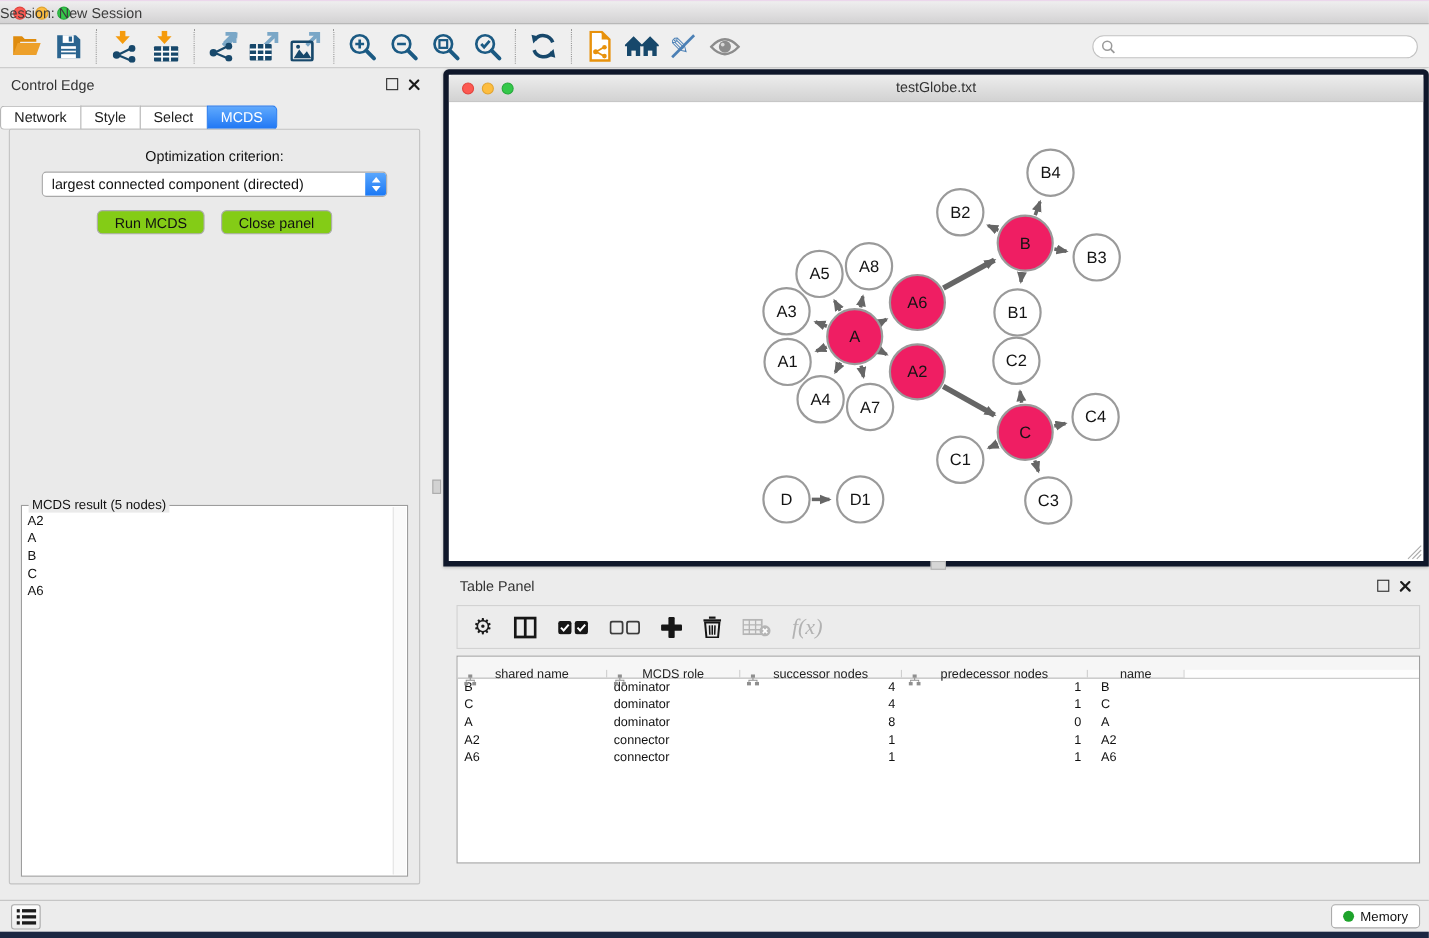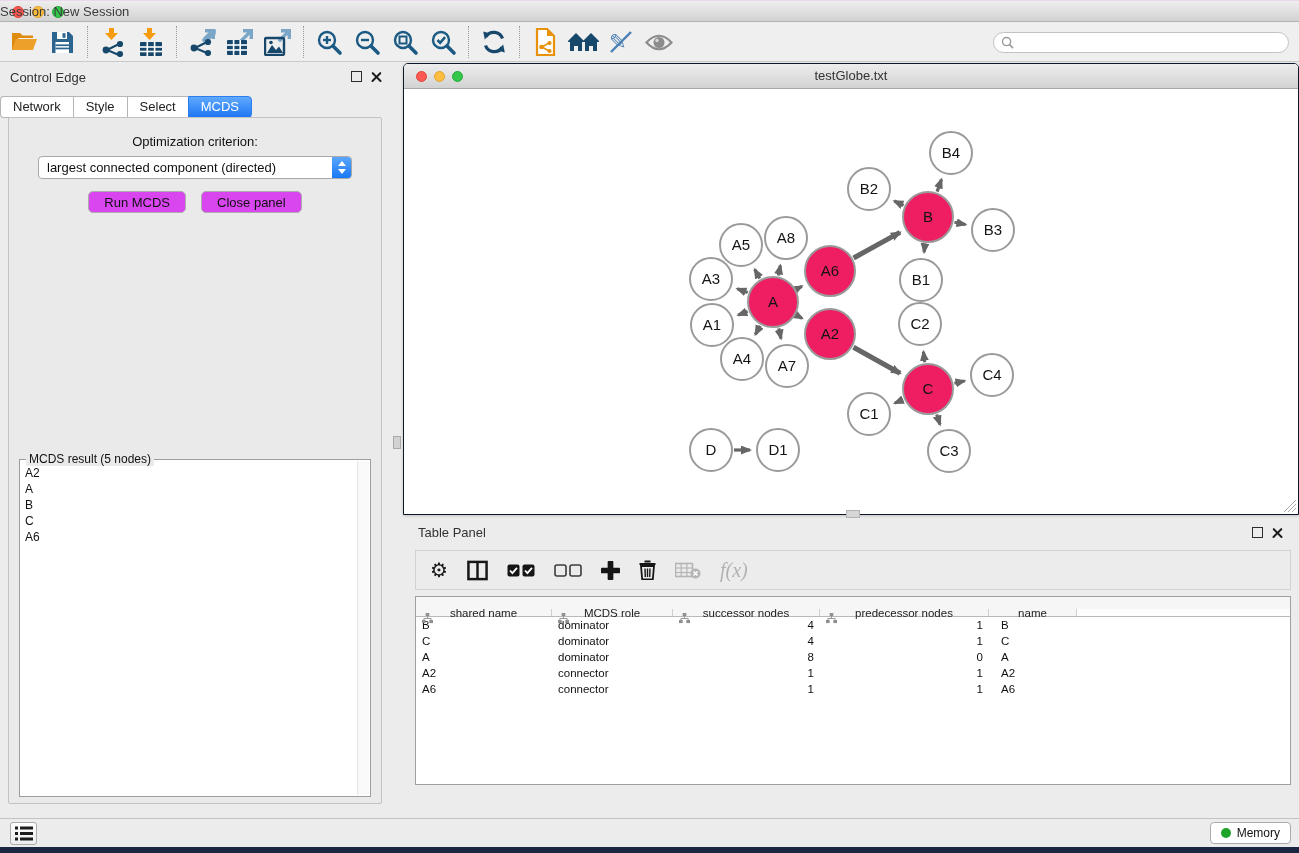--- a/index.html
+++ b/index.html
@@ -43,30 +43,30 @@
 
   .cp-box { position:absolute; left:8px; right:8px; top:55px; bottom:14px; border:1px solid #c2c2c2; background:#eaeaea; border-radius:2px; }
   .opt-label { position:absolute; top:16px; left:0; right:0; text-align:center; font-size:13px; color:#111; }
   .dropdown { position:absolute; top:38px; left:50%; transform:translateX(-50%); width:314px; height:23px;
     background:#fff; border:1px solid #a9a9a9; border-radius:4px; display:flex; overflow:hidden; }
   .dd-text { flex:1; font-size:13px; color:#111; padding-left:8px; line-height:21px; white-space:nowrap; }
   .dd-stepper { width:19px; background:linear-gradient(#5aa7fd,#1a78f5); display:flex; flex-direction:column; align-items:center; justify-content:center; gap:3px; }
   .dd-up   { width:0; height:0; border-left:4px solid transparent; border-right:4px solid transparent; border-bottom:5px solid #fff; }
   .dd-down { width:0; height:0; border-left:4px solid transparent; border-right:4px solid transparent; border-top:5px solid #fff; }
   .btn-row { position:absolute; top:73px; left:0; right:0; display:flex; justify-content:center; gap:15px; }
-  .btn { height:22px; padding:0 15px; background:#d946ef; border:1px solid #adadad; border-radius:5px; font-size:13px; color:#111; font-family:"Liberation Sans",sans-serif; }
+  .btn { height:22px; padding:0 15px; background:#84cc16; border:1px solid #adadad; border-radius:5px; font-size:13px; color:#111; font-family:"Liberation Sans",sans-serif; }
 
   .result-group { position:absolute; left:10px; right:10px; top:341px; bottom:6px; border:1px solid #9d9d9d; background:#fff; }
   .result-legend { position:absolute; top:-8px; left:6px; background:#eaeaea; padding:0 3px; font-size:12px; color:#111; }
   .result-list { position:absolute; top:1px; left:1px; right:14px; bottom:1px; padding:4px 0 0 4px; font-size:12px; line-height:16px; color:#111; overflow:hidden; }
   .result-scroll { position:absolute; top:1px; bottom:1px; right:1px; width:12px; background:#fafafa; border-left:1px solid #e3e3e3; }
 
   
   .network-window { position:absolute; left:403px; top:63px; width:896px; height:452px;
-    border:1px solid #0f172a; border-radius:5px 5px 0 0; background:#fff; box-shadow:0 1px 3px rgba(0,0,0,.18); }
+    border:5px solid #0f172a; border-radius:5px 5px 0 0; background:#fff; box-shadow:0 1px 3px rgba(0,0,0,.18); }
   .nw-titlebar { height:25px; background:linear-gradient(#ededed,#d2d2d2); border-bottom:1px solid #a8a8a8; border-radius:4px 4px 0 0; position:relative; }
   .nw-tl { position:absolute; top:7px; width:11px; height:11px; border-radius:50%; }
   .nw-tl.red    { left:12px; background:#fc5952; border:1px solid #e1443e; }
   .nw-tl.yellow { left:30px; background:#fdbd3f; border:1px solid #e0a431; }
   .nw-tl.green  { left:48px; background:#34c84a; border:1px solid #27a93c; }
   .nw-title { position:absolute; left:0; right:0; top:4px; text-align:center; font-size:13px; color:#333; }
   .nw-canvas { position:absolute; top:25px; left:0; right:0; bottom:0;margin-top:32px; }
   .resize-grip { position:absolute; right:1px; bottom:1px; }
 
   .divider-handle-v { position:absolute; left:393px; top:436px; width:8px; height:13px; background:#d2d2d2; border:1px solid #aaa; }

